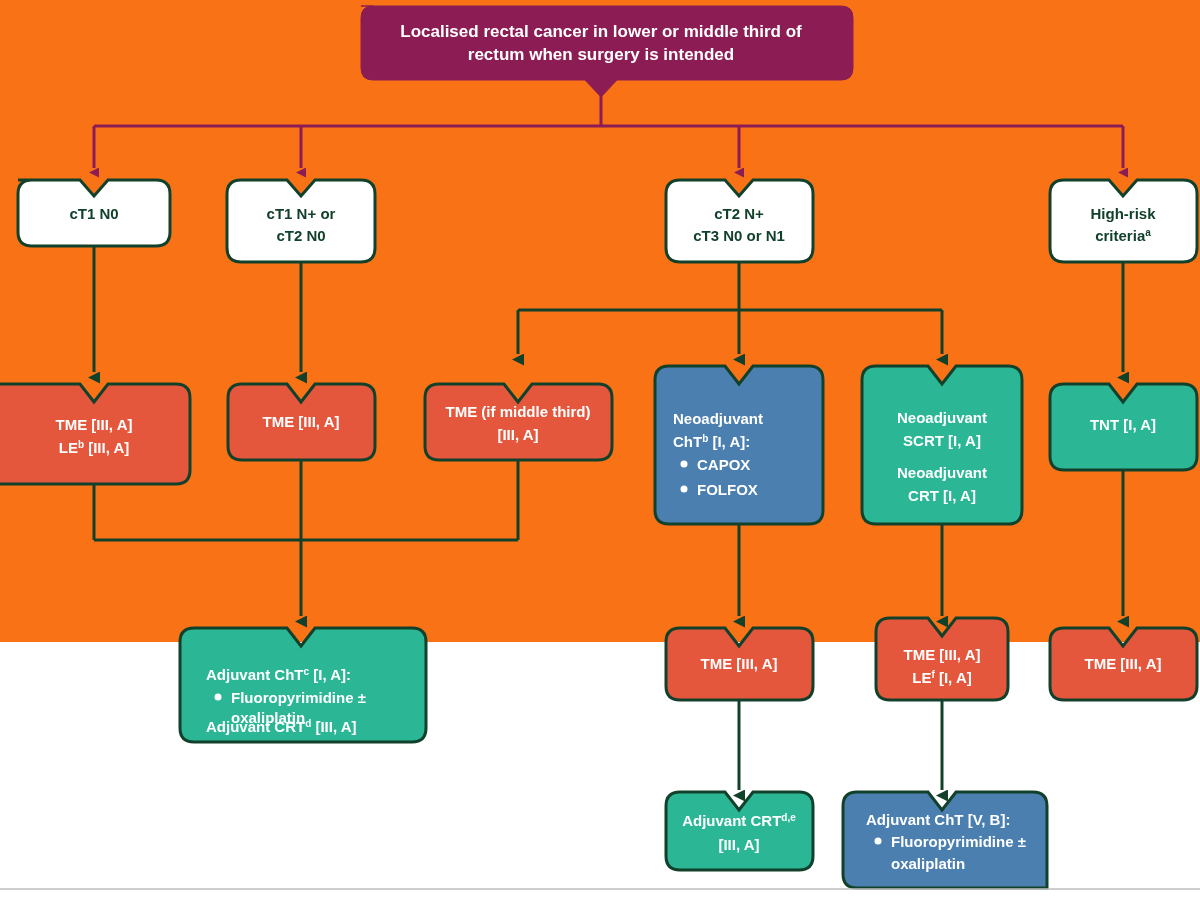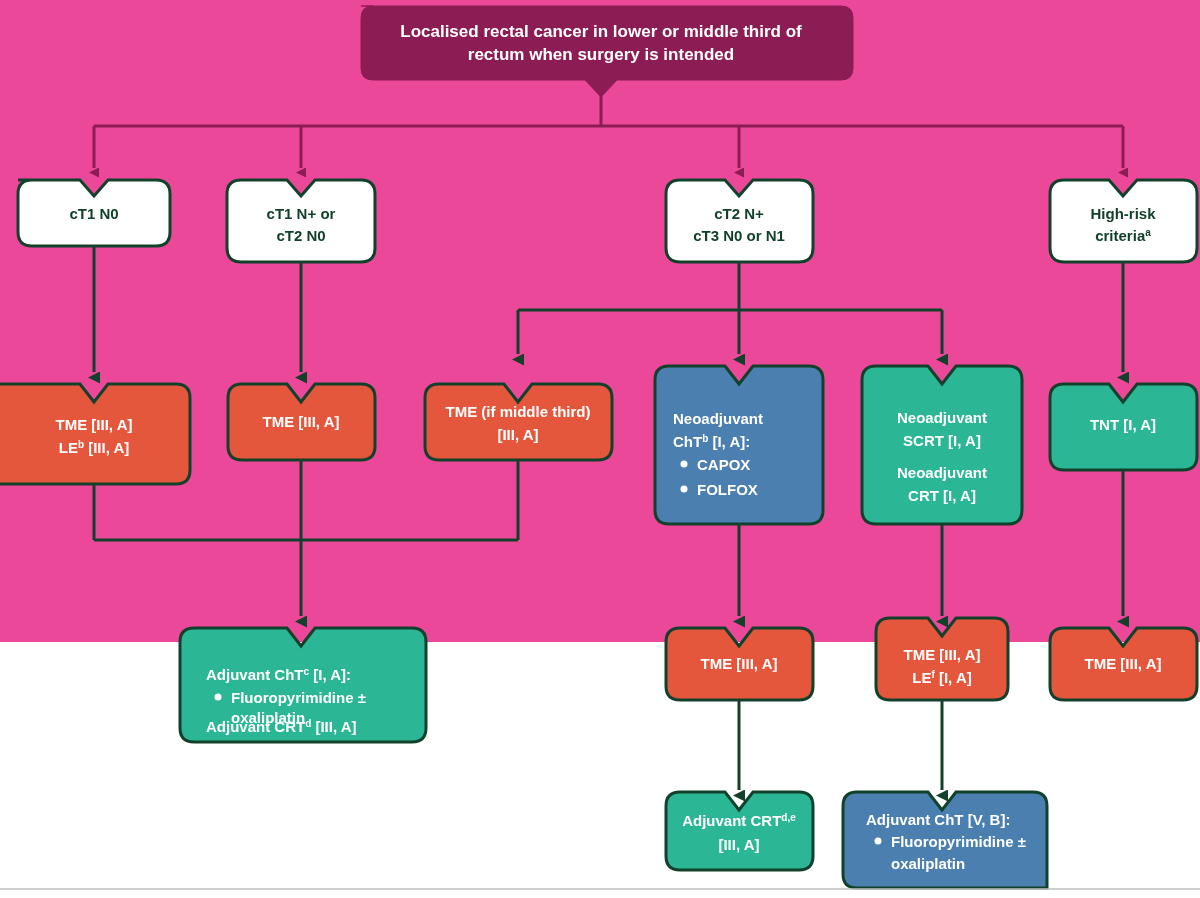--- a/index.html
+++ b/index.html
@@ -11,21 +11,21 @@
   body {
     width: 1200px;
     height: 898px;
     font-family: "Liberation Sans", sans-serif;
     overflow: hidden;
   }
   #flow-root {
     position: relative;
     width: 1200px;
     height: 642px;
-    background: #ec4899;
+    background: #f97316;
     text-decoration: underline;
   }
   svg#flow-svg {
     position: absolute;
     top: 0;
     left: 0;
     width: 1200px;
     height: 898px;
     display: block;
   }

